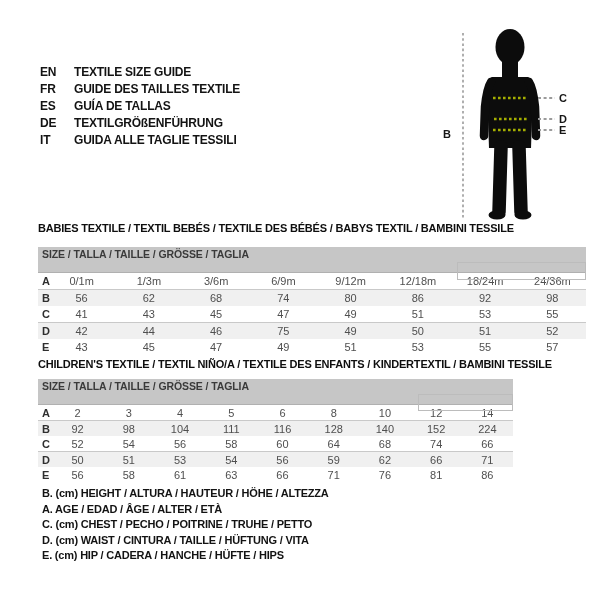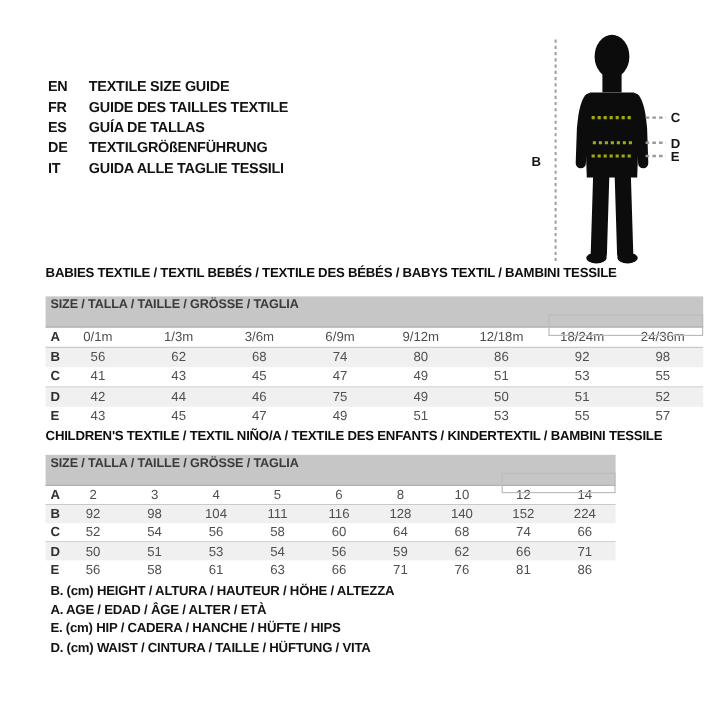--- a/index.html
+++ b/index.html
@@ -234,17 +234,18 @@
           <span class="tcell">81</span>
           <span class="tcell">86</span>
         </div>
       </div>
     <div class="hl-box"></div>
   </div>
 
   <div class="legend">
     <div class="legend-line">B. (cm) HEIGHT / ALTURA / HAUTEUR / HÖHE / ALTEZZA</div>
     <div class="legend-line">A. AGE / EDAD / ÂGE / ALTER / ETÀ</div>
+    <div class="legend-line">C. (cm) CHEST / PECHO / POITRINE / TRUHE / PETTO</div>
+    <div class="legend-line">D. (cm) WAIST / CINTURA / TAILLE / HÜFTUNG / VITA</div>
     <div class="legend-line">E. (cm) HIP / CADERA / HANCHE / HÜFTE / HIPS</div>
-    <div class="legend-line">D. (cm) WAIST / CINTURA / TAILLE / HÜFTUNG / VITA</div>
   </div>
 
 </div>
 
 </body></html>

